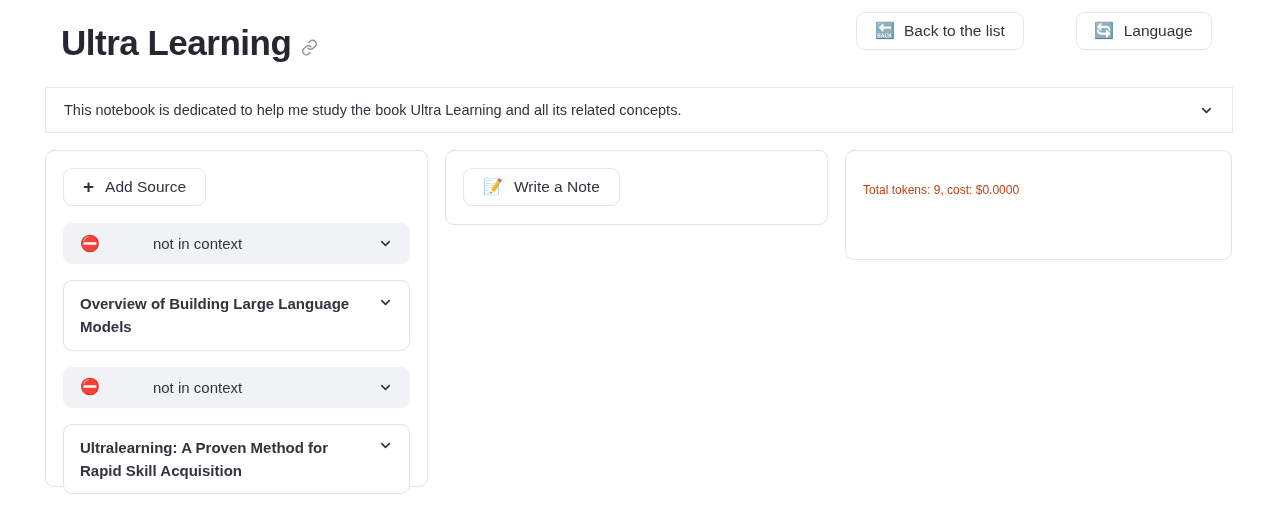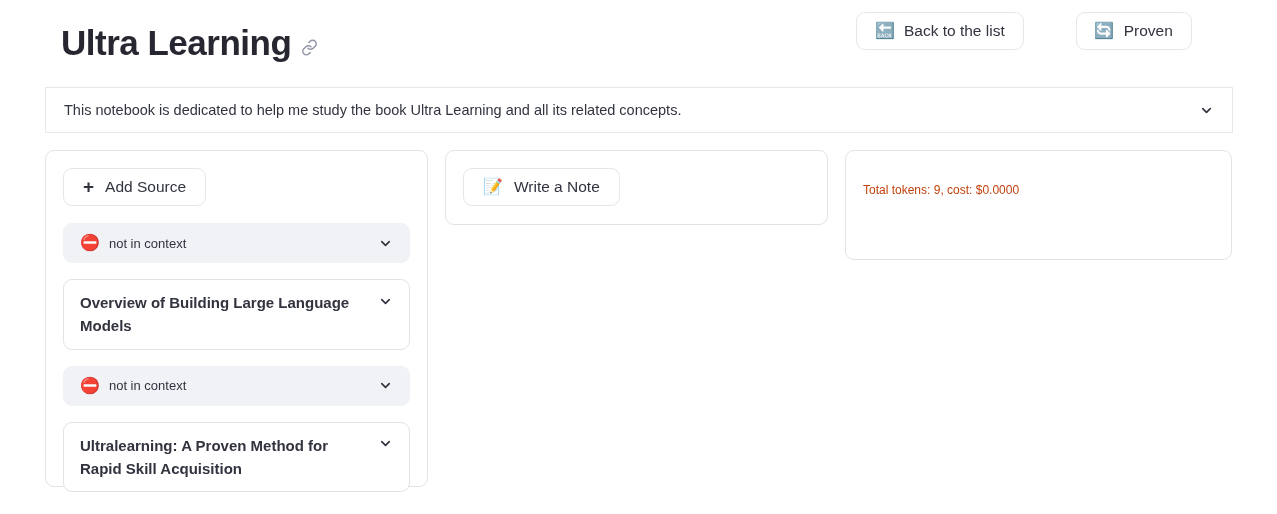--- a/index.html
+++ b/index.html
@@ -68,21 +68,21 @@
   
   .src-list { margin-top: 17px; display: flex; flex-direction: column; gap: 16px; }
   .src-row {
     display: flex; align-items: center; gap: 9px;
     border-radius: 9px; padding: 11px 16px; cursor: pointer; min-height: 40px;
   }
   .src-row.status { background: #f0f2f6; border: 1px solid #f0f2f6; }
   .src-row.doc { background: #ffffff; border: 1px solid #e3e3e7; }
   .src-label { flex: 1; font-size: 14.5px; color: #31333f; }
   .src-row.doc .src-label { font-weight: 700; font-size: 15px; line-height: 1.55; padding-right: 12px; }
-  .src-row.status .src-label { font-size: 13px; }
+  .src-row.status .src-label { font-size: 15px; margin-left: 44px; }
   .src-row.doc .chev { align-self: flex-start; margin-top: 2px; }
 
   
   .chat-input {
     display: flex; align-items: center;
     background: #f0f2f6; border: 1px solid #f0f2f6; border-radius: 9px;
     height: 42px; padding: 0 14px 0 16px;
   }
   .chat-input input {
     flex: 1; border: none; outline: none; background: transparent;
@@ -108,21 +108,21 @@
       </span>
     </div>
 
     <div class="hdr-buttons">
       <button class="btn">
         <span class="emoji">🔙</span>
         <span>Back to the list</span>
       </button>
       <button class="btn">
         <span class="emoji">🔄</span>
-        <span>Proven</span>
+        <span>Language</span>
       </button>
     </div>
   </div>
 
   <div class="desc-bar">
     <span class="desc-text">This notebook is dedicated to help me study the book Ultra Learning and all its related concepts.</span>
     <span class="chev">
       <svg width="15" height="15" viewBox="0 0 24 24" fill="none" stroke="currentColor" stroke-width="2.6" stroke-linecap="round" stroke-linejoin="round">
           <polyline points="6 9 12 15 18 9"></polyline>
         </svg>

